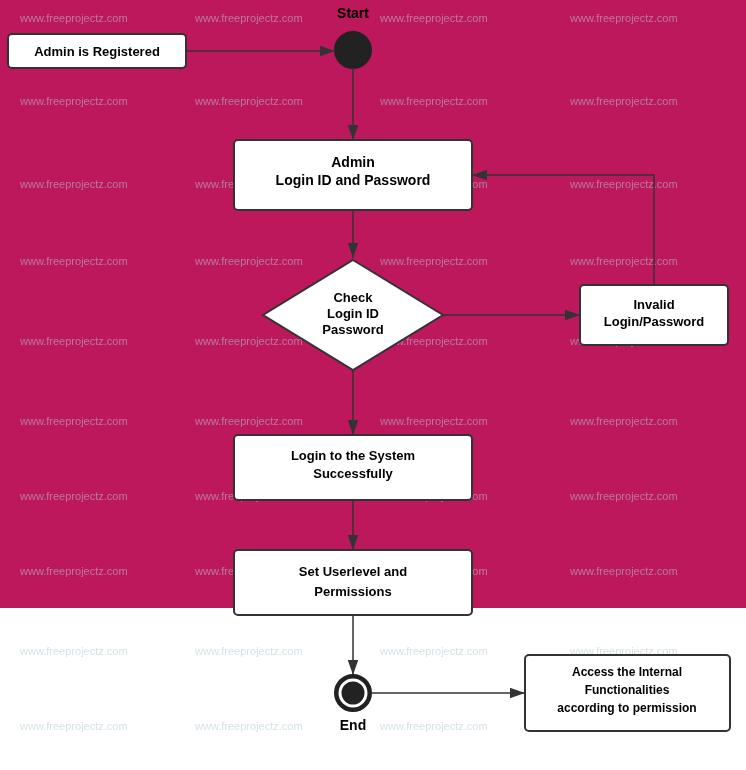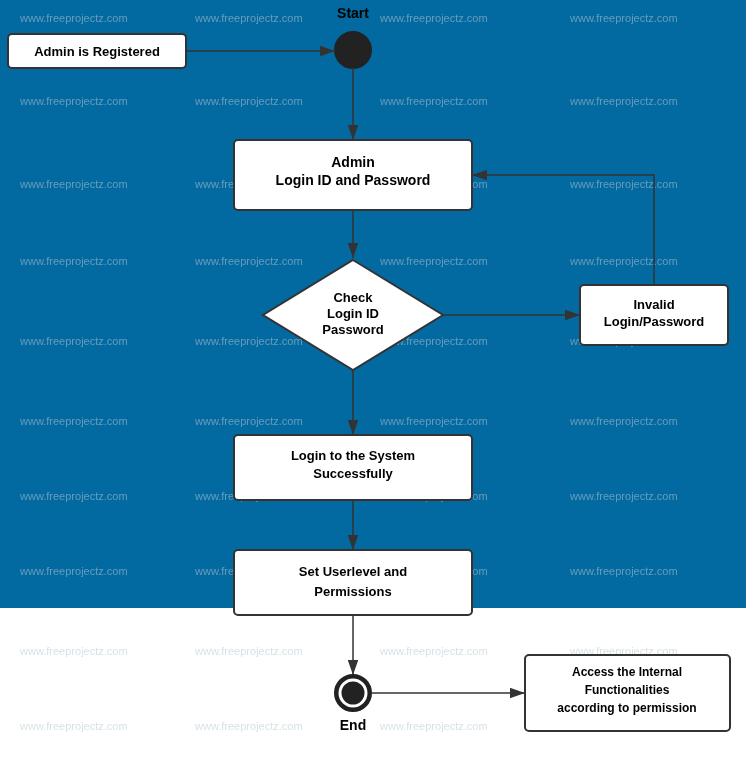--- a/index.html
+++ b/index.html
@@ -8,21 +8,21 @@
       height: 770px;
       background: #fff;
       font-family: Arial, sans-serif;
       overflow: hidden;
       position: relative;
     }
     .diagram-container {
       width: 746px;
       height: 608px;
       position: relative;
-      background: #0369a1;
+      background: #be185d;
     }
     .watermark {
       position: absolute;
       color: rgba(180, 200, 210, 0.55);
       font-size: 11px;
       font-family: Arial, sans-serif;
       pointer-events: none;
       white-space: nowrap;
     }
     svg.main-diagram {

